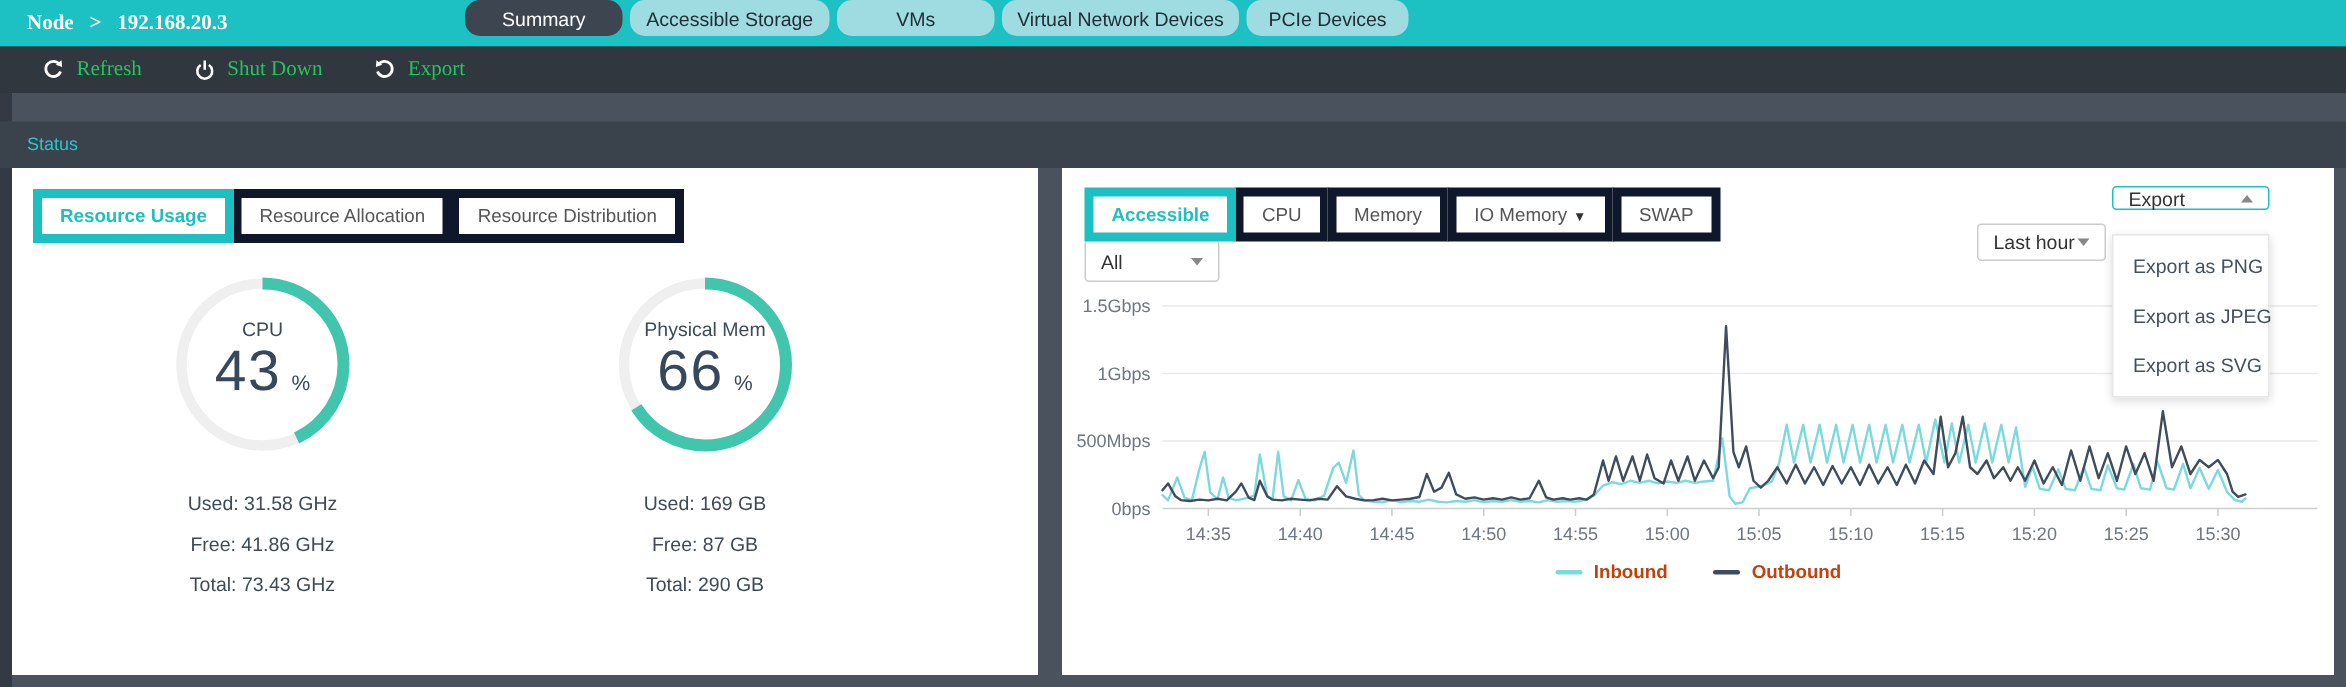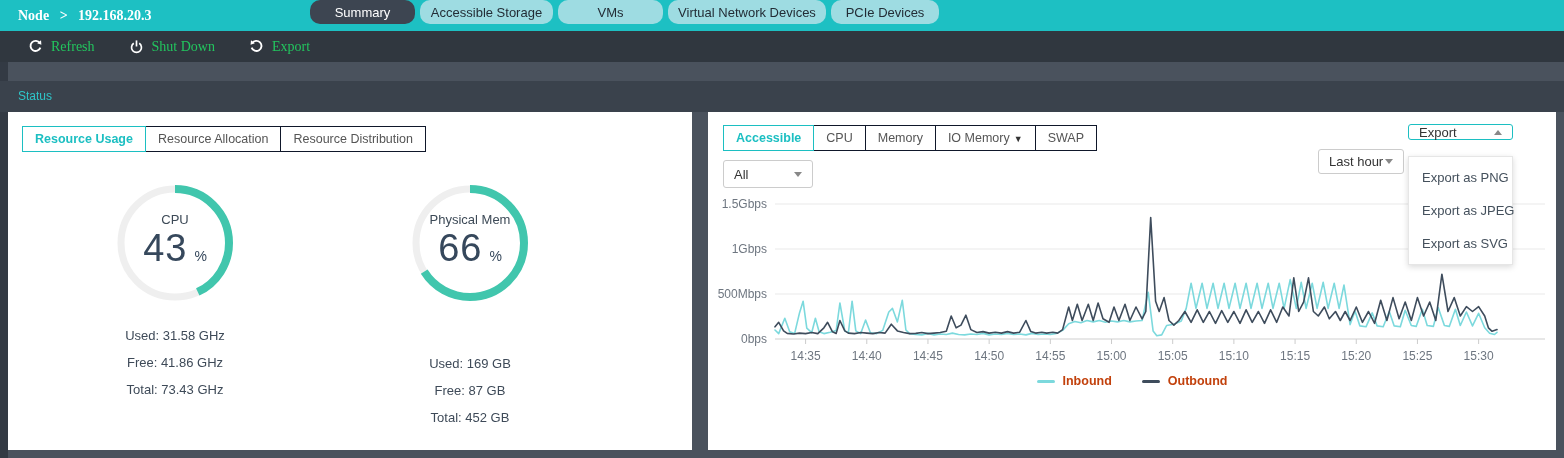--- a/index.html
+++ b/index.html
@@ -27,21 +27,21 @@
   .left-strip{position:absolute;left:0;top:62px;width:8px;height:396px;background:#333a44;}
   .status-strip{position:absolute;left:0;top:81px;width:1564px;height:31px;background:#3a424c;}
   .status-title{position:absolute;left:18px;top:0;height:31px;line-height:31px;
     color:#2fc5c8;font-size:12px;}
   
   .panel{position:absolute;top:112px;background:#fff;}
   .panel-left{left:8px;width:684px;height:338px;}
   .panel-right{left:708px;width:848px;height:338px;}
   
   .chips{position:absolute;display:flex;}
-  .chip{border:1px solid #0f172a;background:#fff;color:#555;font-size:12.5px;
+  .chip{border:6px solid #0f172a;background:#fff;color:#555;font-size:12.5px;
     padding:5px 12px;margin-left:-1px;cursor:pointer;white-space:nowrap;position:relative;}
   .chip:first-child{margin-left:0;}
   .chip.active{border-color:#1cbfc2;color:#1cbfc2;font-weight:bold;z-index:1;}
   .chip .tab-caret{display:inline-block;margin-left:4px;font-size:9px;color:#333;}
   
   .gauge{position:absolute;width:124px;height:124px;}
   .gauge svg{position:absolute;left:0;top:0;}
   .gauge-label{position:absolute;top:31px;width:100%;text-align:center;
     font-size:13px;color:#3d4a57;}
   .gauge-num{position:absolute;top:46px;width:100%;text-align:center;color:#36485c;}
@@ -150,24 +150,24 @@
   <div class="gauge" style="left:400px;top:69px;">
     <svg width="124" height="124" viewBox="0 0 124 124">
       <circle cx="62" cy="62" r="54" fill="none" stroke="#efefef" stroke-width="7"></circle>
       <circle class="gauge-arc" cx="62" cy="62" r="54" fill="none" stroke="#41c6ad" stroke-width="8" transform="rotate(-90 62 62)" stroke-dasharray="223.93272434788045 339.29200658769764"></circle>
     </svg>
     <div class="gauge-label">Physical Mem</div>
     <div class="gauge-num">
       <span class="num">66</span><span class="pct">%</span>
     </div>
   </div>
-  <div class="gauge-stats" style="left:357px;top:210px;margin-top:28px;">
+  <div class="gauge-stats" style="left:357px;top:210px;">
     <div>Used: 169 GB</div>
     <div>Free: 87 GB</div>
-    <div>Total: 452 GB</div>
+    <div>Total: 290 GB</div>
   </div>
 </div>
 
 <div class="panel panel-right">
   <div class="chips" style="left:15px;top:13px;">
     <div class="chip active">Accessible</div>
     <div class="chip">CPU</div>
     <div class="chip">Memory</div>
     <div class="chip"><span>IO Memory</span><span class="tab-caret">▼</span></div>
     <div class="chip">SWAP</div>

